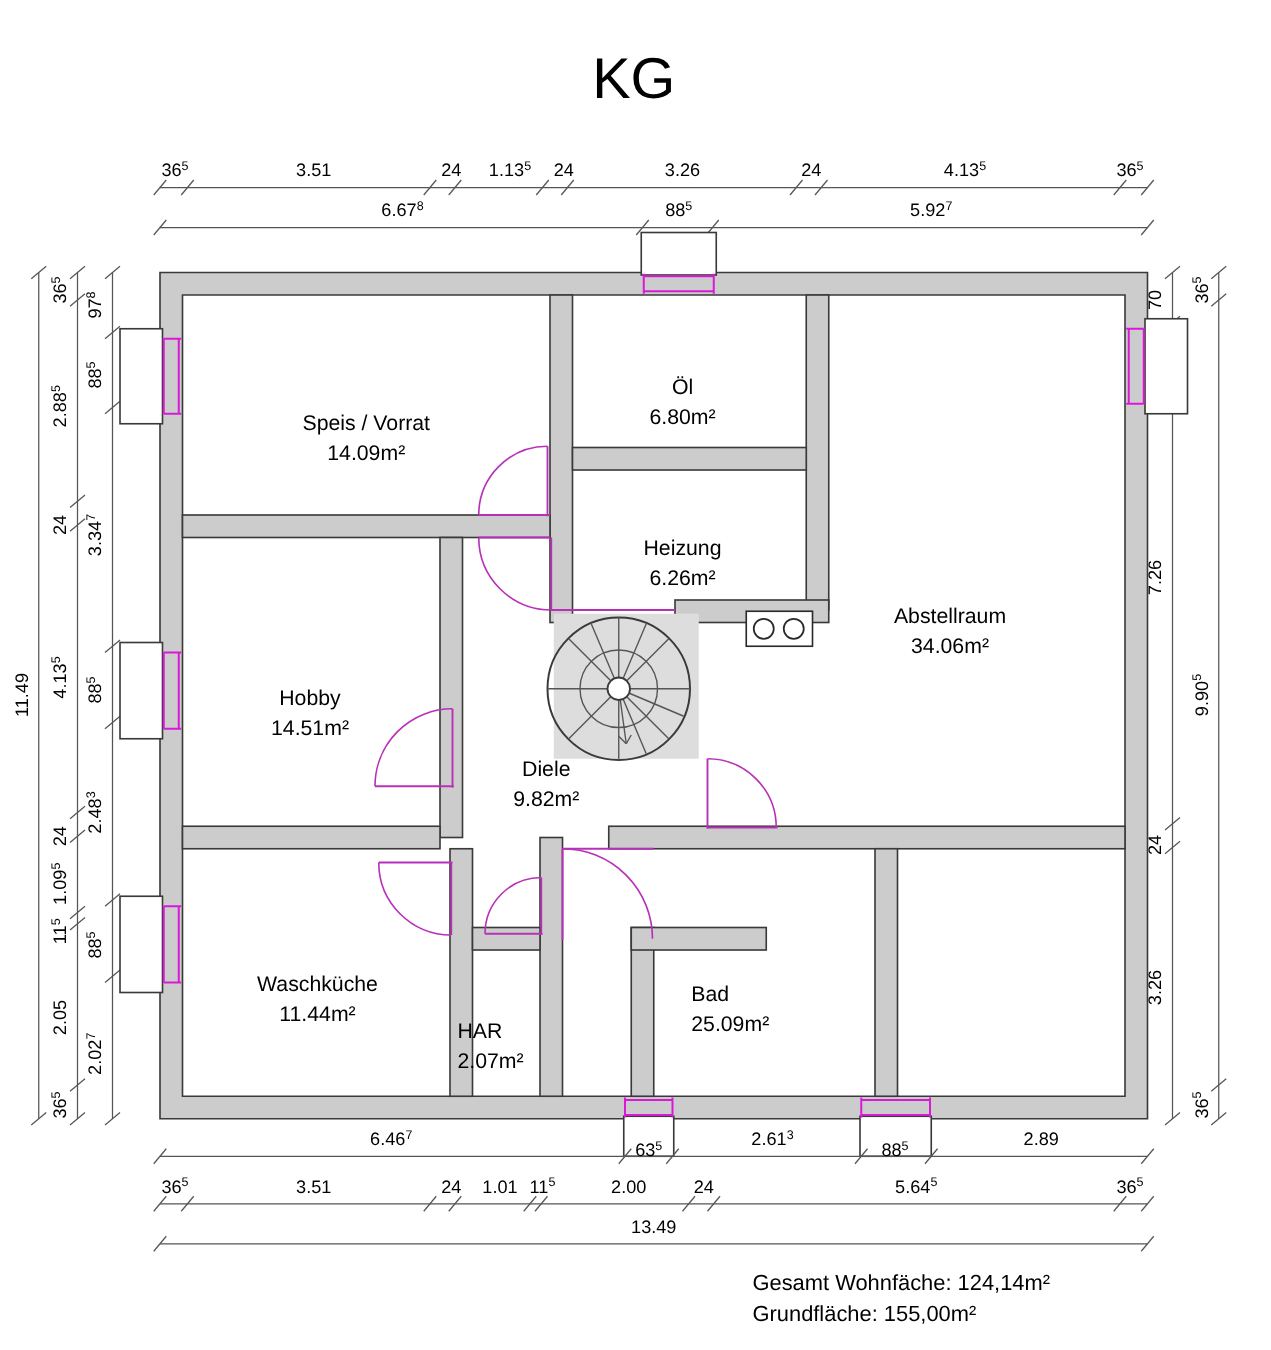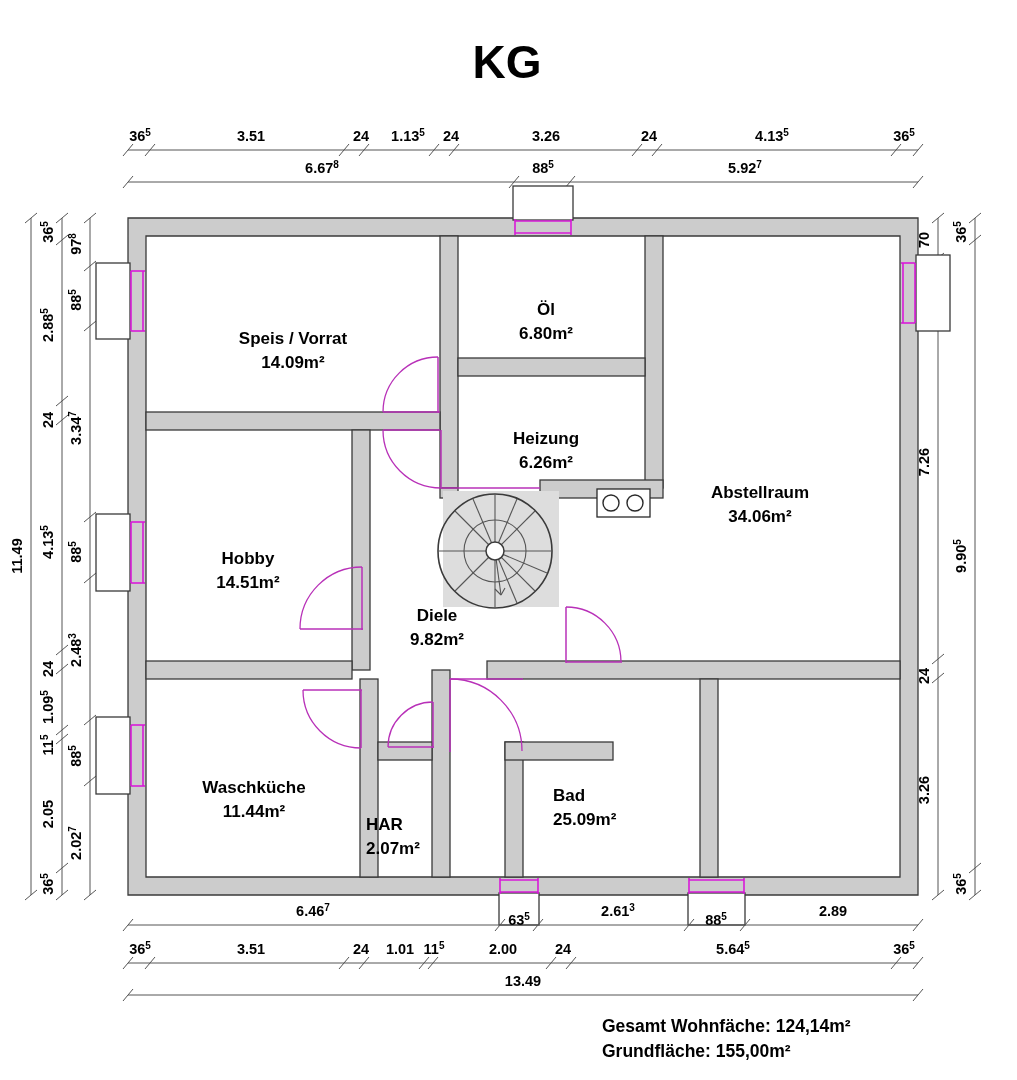--- a/index.html
+++ b/index.html
@@ -13,21 +13,20 @@
     height: 1080px;
     font-family: "Liberation Sans", sans-serif;
     color: #000000;
     overflow: hidden;
     position: relative;
   }
   #plan-root {
     position: relative;
     width: 1017px;
     height: 900px;
-    font-weight: bold;
   }
   svg.plan-canvas {
     position: absolute;
     left: 0;
     top: 0;
     width: 1017px;
     height: 1080px;
     display: block;
   }
   text {

